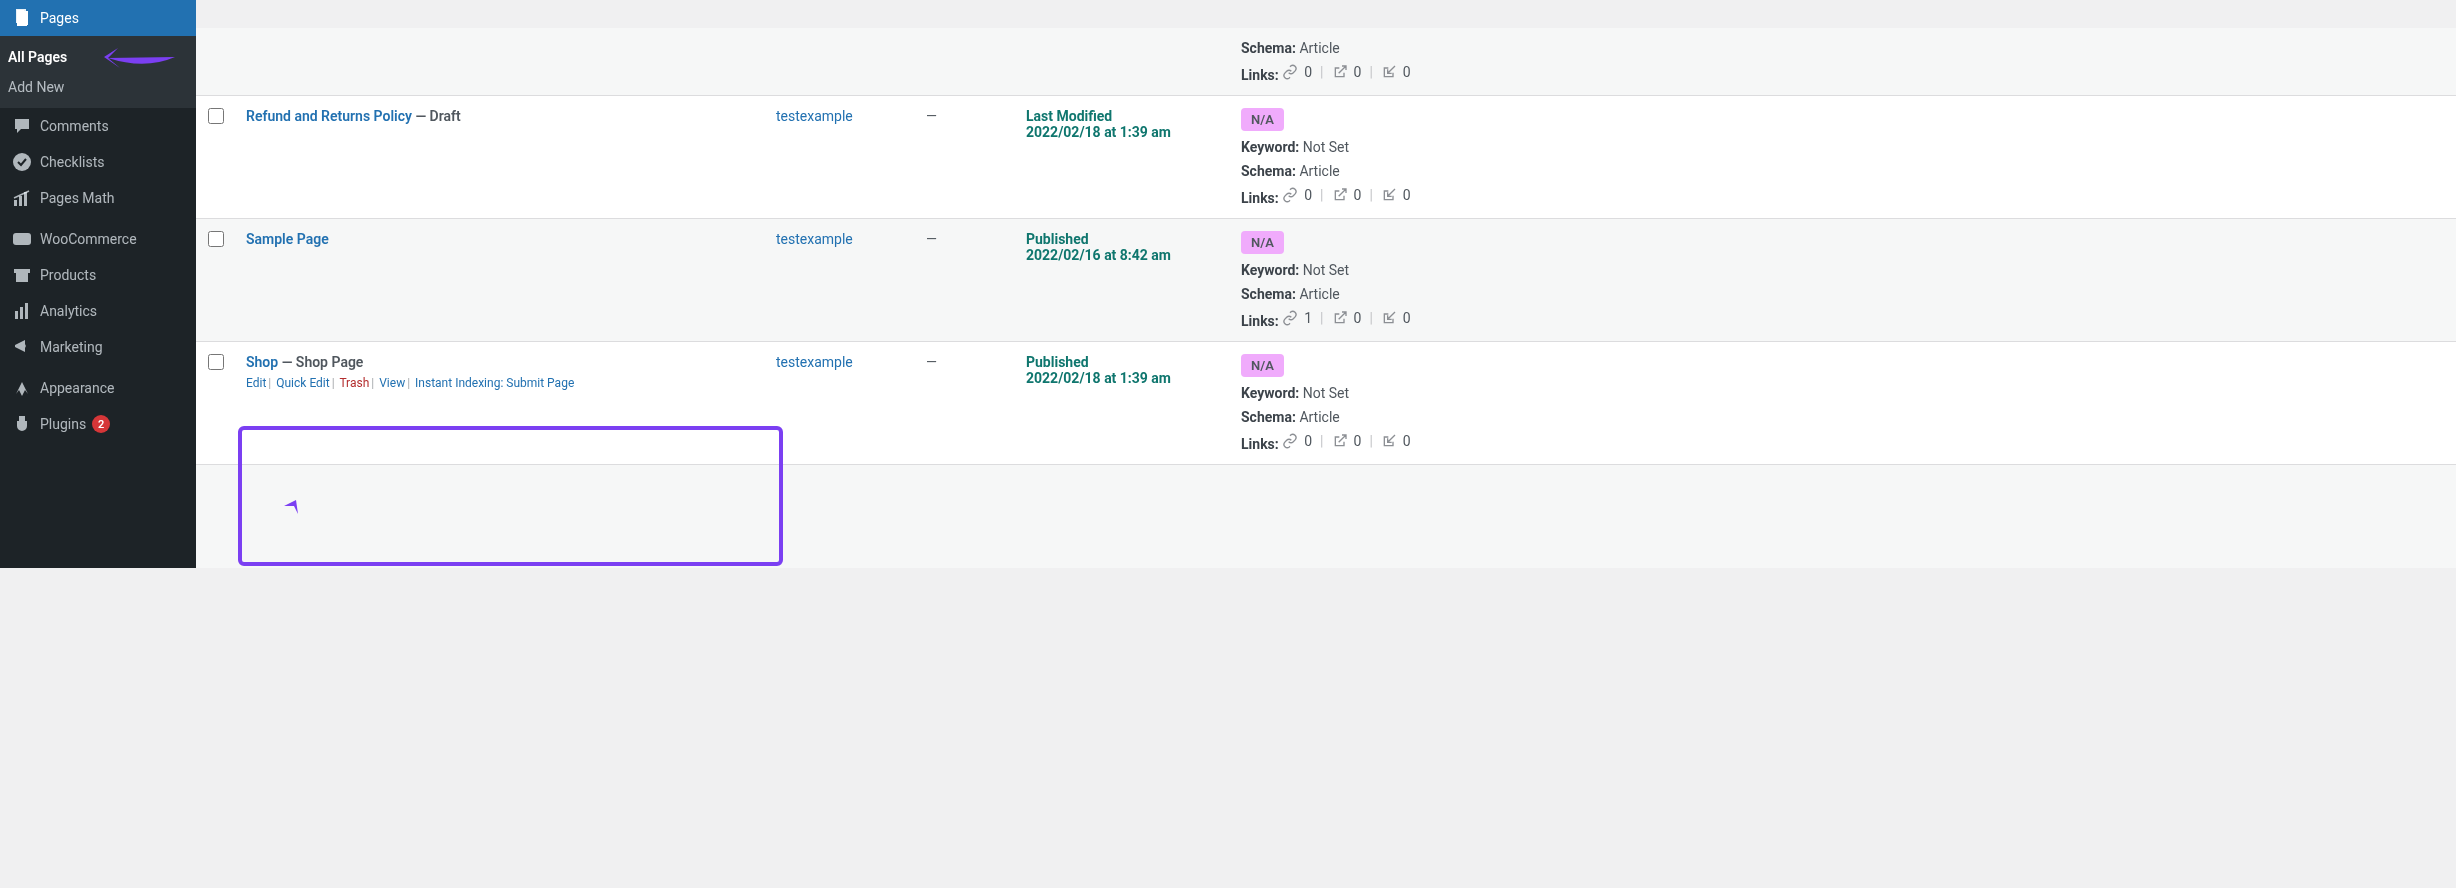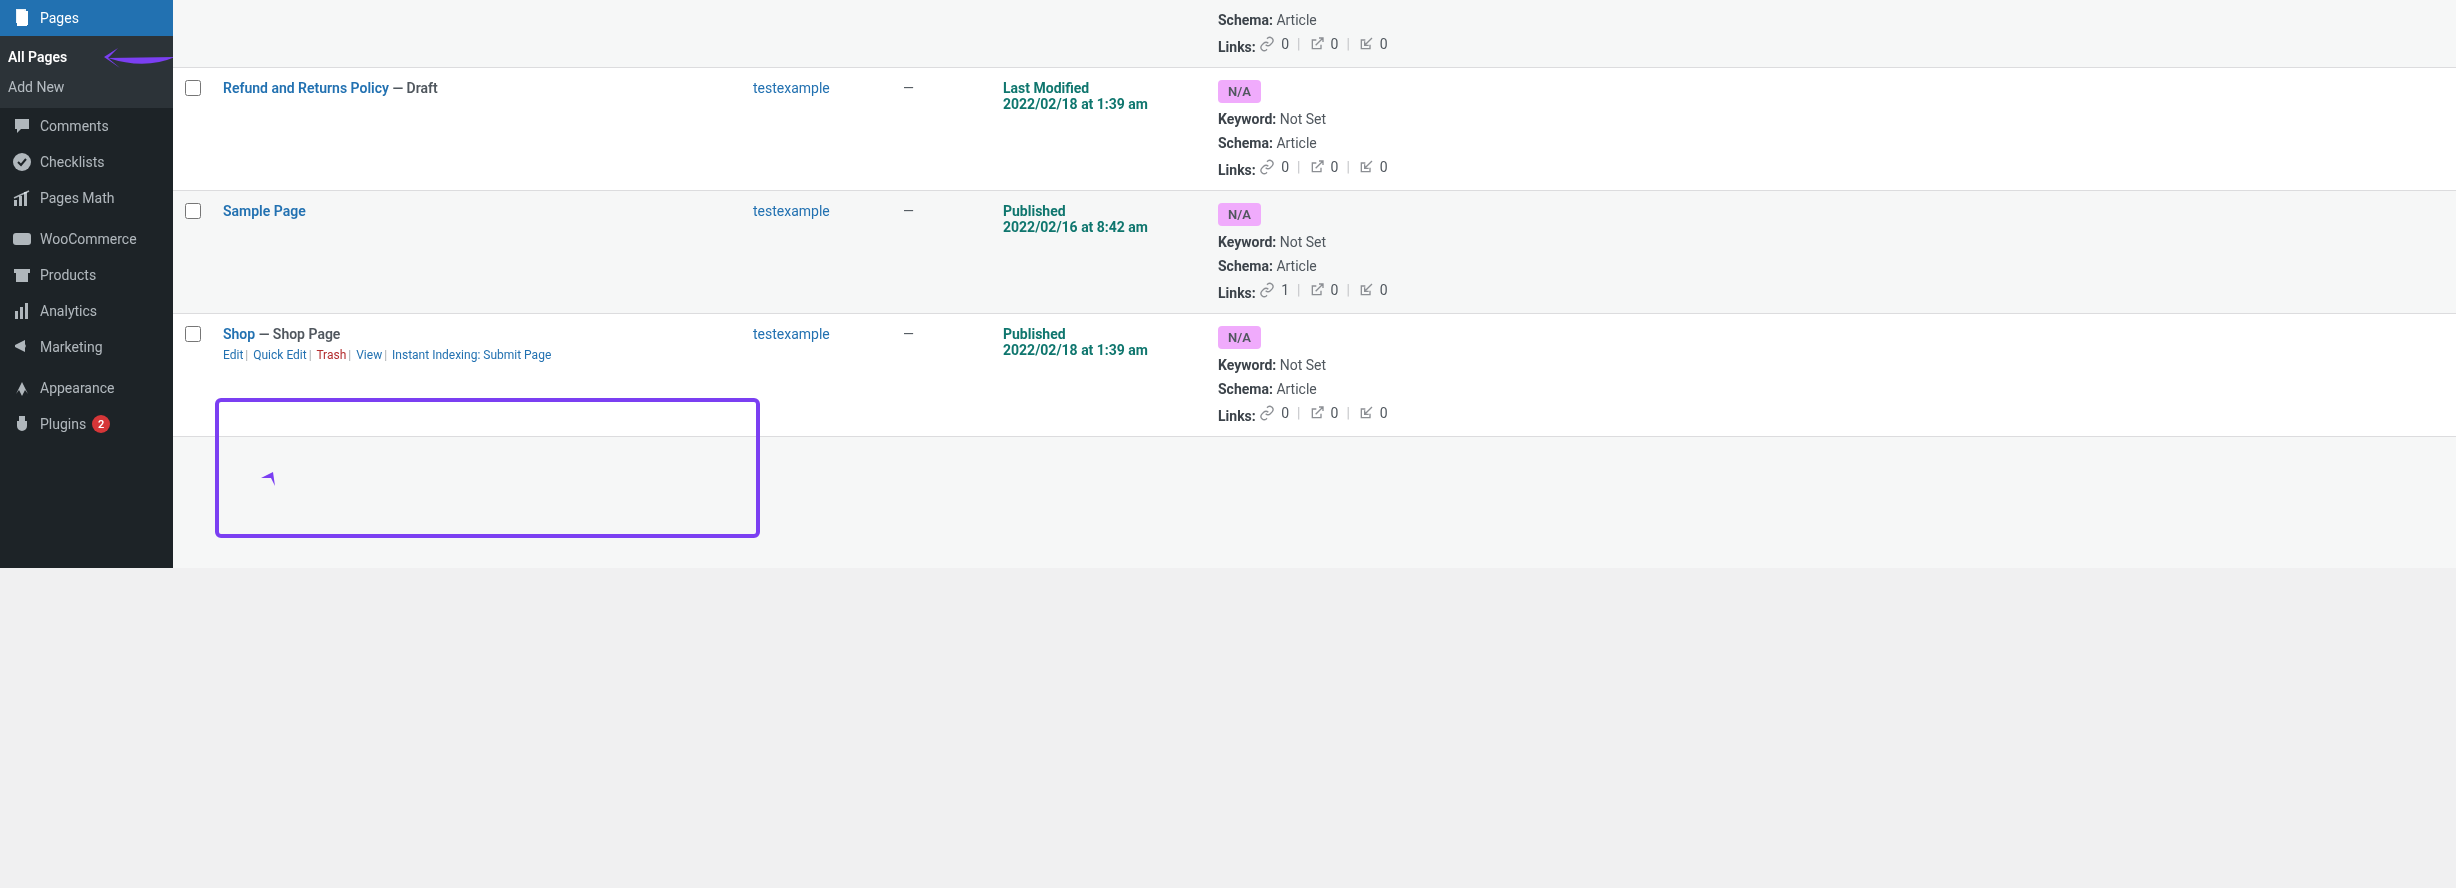--- a/index.html
+++ b/index.html
@@ -1,21 +1,21 @@
 <!DOCTYPE html>
 <html><head>
 <meta charset="utf-8">
 <style>
 * { margin: 0; padding: 0; box-sizing: border-box; }
 body { font-family: -apple-system, BlinkMacSystemFont, "Segoe UI", Roboto, sans-serif; font-size: 13px; color: #3c434a; background: #f0f0f1; }
 
 .layout { display: flex; min-height: 568px; }
 
 
-.sidebar { width: 173px; background: #1d2327; color: #f0f0f1; flex-shrink: 0; }
+.sidebar { width: 196px; background: #1d2327; color: #f0f0f1; flex-shrink: 0; }
 .menu-item { display: flex; align-items: center; padding: 8px 12px; color: rgba(240,246,252,0.7); cursor: pointer; font-size: 14px; position: relative; }
 .menu-item.current { background: #2271b1; color: #fff; }
 .menu-item.current::after { content: ""; position: absolute; right: -8px; top: 50%; transform: translateY(-50%); border: 8px solid transparent; border-right-color: #f0f0f1; }
 .menu-item .icon { width: 20px; height: 20px; margin-right: 8px; display: inline-flex; align-items: center; justify-content: center; }
 .menu-item svg { width: 20px; height: 20px; fill: currentColor; }
 .submenu { background: #2c3338; padding: 6px 0; position: relative; }
 .submenu-item { padding: 7px 8px; color: rgba(240,246,252,0.7); cursor: pointer; font-size: 14px; }
 .submenu-item.current { color: #fff; font-weight: 600; }
 .menu-sep { height: 5px; background: transparent; }
 .badge { display: inline-flex; align-items: center; justify-content: center; min-width: 18px; height: 18px; padding: 0 5px; margin-left: 6px; background: #d63638; color: #fff; border-radius: 9px; font-size: 11px; font-weight: 600; }
@@ -53,21 +53,21 @@
 .seo-badge { display: inline-block; background: #f0abfc; color: #50575e; padding: 4px 10px; border-radius: 4px; font-weight: 600; font-size: 13px; }
 .seo-line { margin-top: 8px; color: #50575e; font-size: 14px; }
 .seo-line strong { color: #3c434a; font-weight: 700; }
 .links-group { display: inline-flex; align-items: center; gap: 4px; }
 .links-group .lg { display: inline-flex; align-items: center; gap: 6px; color: #8c8f94; }
 .links-group .lg svg { width: 16px; height: 16px; stroke: #8c8f94; fill: none; stroke-width: 2; }
 .links-group .lg span.num { color: #50575e; }
 .links-group .bar { color: #c3c4c7; padding: 0 4px; }
 
 .highlight-box { position: absolute; border: 4px solid #7b3ff2; border-radius: 6px; pointer-events: none; }
-.content-wrap { position: relative; }
+.content-wrap { position: relative; margin-top: 28px; }
 </style>
 </head>
 <body>
 
 <div class="layout">
 
   <div class="sidebar">
     <div class="menu-item current">
       <span class="icon">
           <svg viewBox="0 0 20 20">

